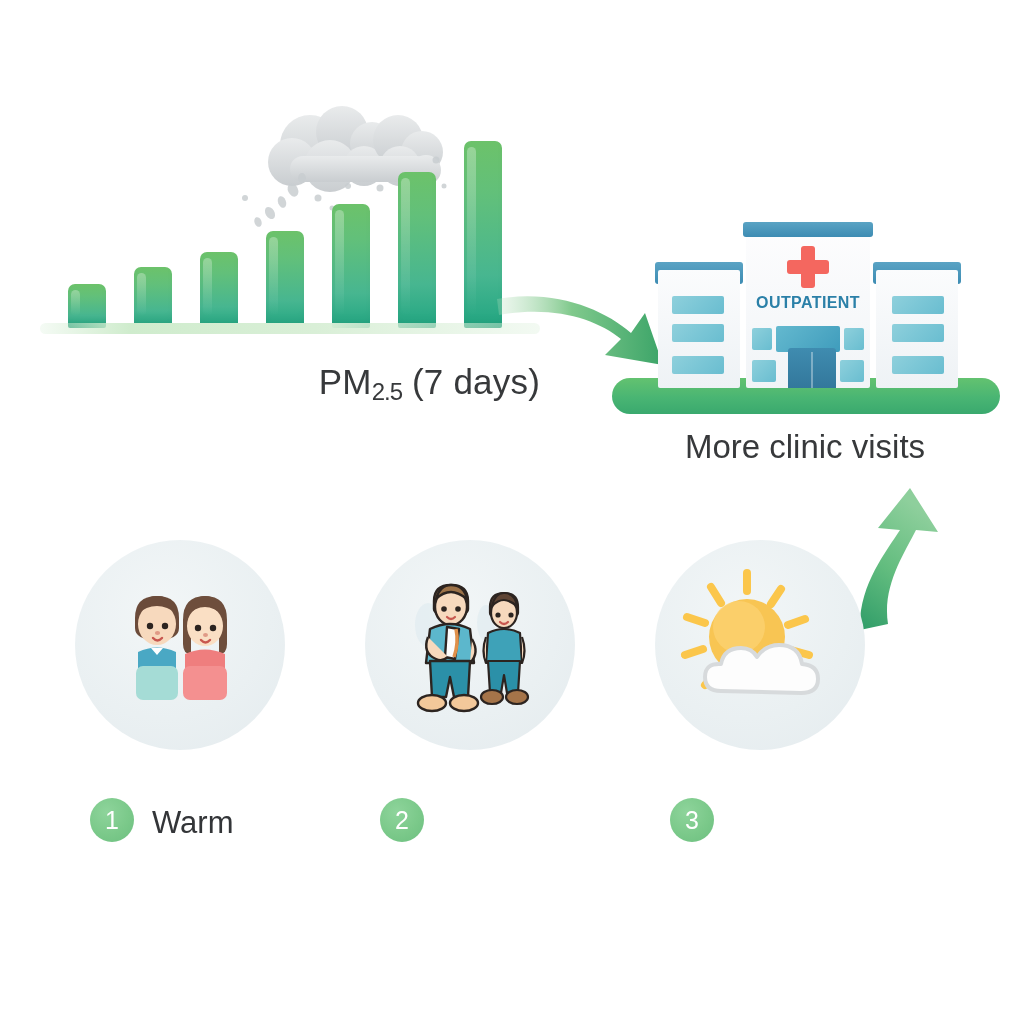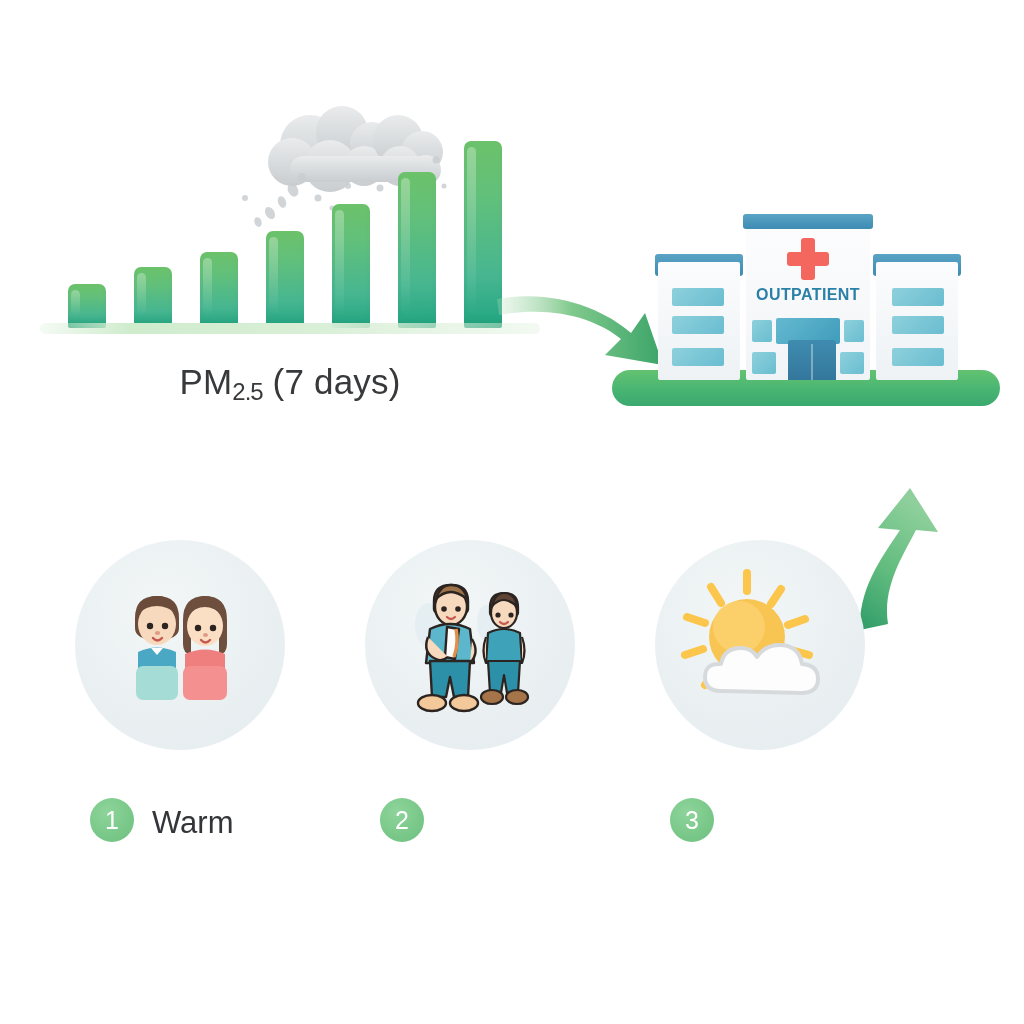--- a/index.html
+++ b/index.html
@@ -26,27 +26,27 @@
   .bar::after {
     content: ""; position: absolute; left: 3px; top: 6px; bottom: 12px; width: 9px;
     border-radius: 6px; background: linear-gradient(180deg, rgba(255,255,255,.30), rgba(255,255,255,0));
   }
   #baseline {
     position: absolute; left: 0px; bottom: 86px; width: 500px; height: 11px;
     border-radius: 6px;
     background: linear-gradient(90deg, rgba(214,238,214,.25), #cfeccd 18%, #d9efd7 55%, rgba(220,240,219,.35));
   }
   #chart-caption {
-    position: absolute; left: 0; bottom: 14px; width: 500px; text-align: center;
+    position: absolute; left: 0; bottom: 14px; width: 500px; text-align: right;
     font-size: 35px; color: #37393b; letter-spacing: .2px;
   }
   #chart-caption .sub { font-size: 24px; vertical-align: -6px; letter-spacing: -1px; }
 
   
-  #clinic-block { position: absolute; left: 600px; top: 192px; width: 410px; height: 290px; }
+  #clinic-block { position: absolute; left: 600px; top: 200px; width: 410px; height: 290px; }
   #grass {
     position: absolute; left: 12px; top: 178px; width: 388px; height: 36px;
     border-radius: 20px;
     background: linear-gradient(180deg, #63c270 0%, #49b573 55%, #3aa96e 100%);
   }
   #building { position: absolute; left: 58px; top: 18px; width: 300px; height: 170px; }
   .wing {
     position: absolute; bottom: 0; width: 82px; height: 118px;
     background: linear-gradient(180deg, #fbfcfd 0%, #eef2f5 100%);
     border-radius: 2px;
@@ -204,20 +204,21 @@
         <div class="win" style="left:6px;  top:134px; width:24px; height:22px;"></div>
         <div class="win" style="left:94px; top:134px; width:24px; height:22px;"></div>
       </div>
       <div id="door"></div>
       <div id="tower-roof"></div>
       <div id="cross-v"></div>
       <div id="cross-h"></div>
       <div id="sign-text">OUTPATIENT</div>
     </div>
 
+    <div id="clinic-caption">More clinic visits</div>
   </div>
 
   <svg id="arrow-2" viewBox="0 0 145 185">
     <defs>
       <linearGradient id="ag2" x1="0" y1="1" x2="0.4" y2="0">
         <stop offset="0%" stop-color="#2f9c68"></stop>
         <stop offset="50%" stop-color="#63bd7f"></stop>
         <stop offset="100%" stop-color="#8ecf9c"></stop>
       </linearGradient>
     </defs>

